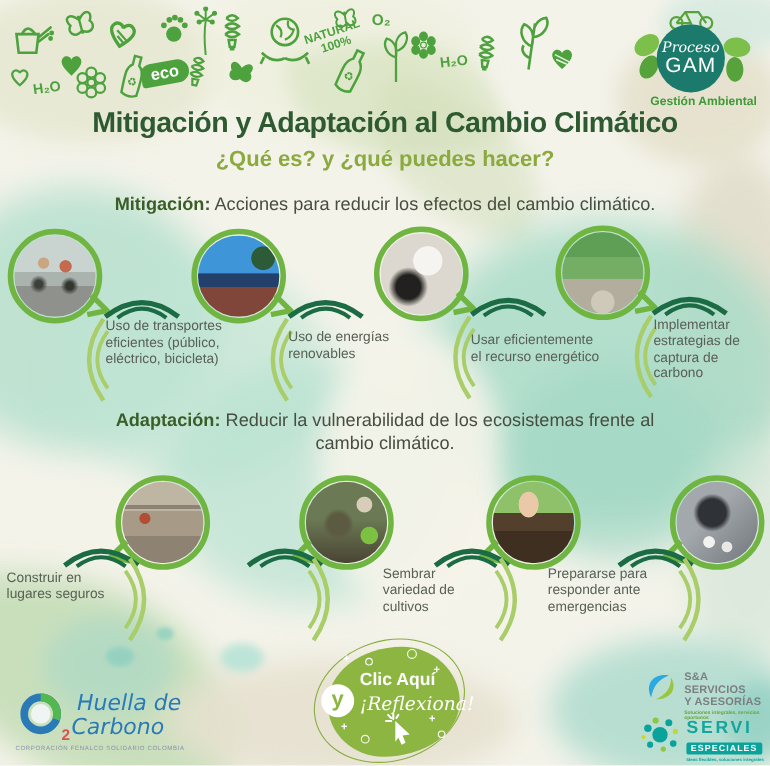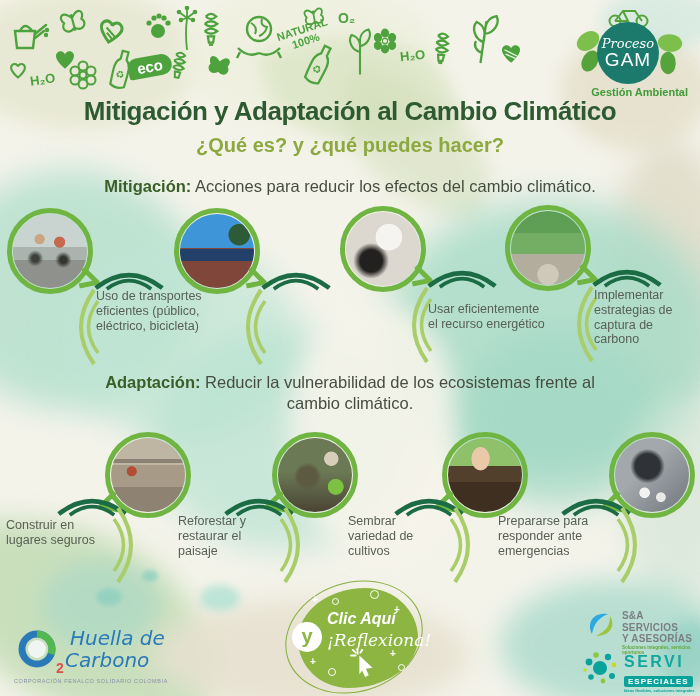--- a/index.html
+++ b/index.html
@@ -68,21 +68,21 @@
   .gam-tag{position:absolute;left:0;top:80px;width:118px;font-size:11px;font-weight:bold;color:#3f9a38;}
   .gleaf{position:absolute;background:#7cbf4a;border-radius:60% 40% 60% 40%;}
   
   .cta{position:absolute;left:298px;top:588px;width:120px;height:100px;z-index:2;}
   .cta-blob{position:absolute;inset:0;background:#8cb541;
       border-radius:56% 44% 58% 42% / 52% 50% 50% 48%;}
   .cta-ring{position:absolute;left:-14px;top:-6px;width:138px;height:108px;border:1.5px solid #86ae3c;
       border-radius:50%;transform:rotate(-18deg);}
   .cta-y{position:absolute;left:-6px;top:34px;width:30px;height:30px;border-radius:50%;background:#fff;
       color:#8cb541;font-weight:800;font-size:20px;line-height:29px;text-align:center;}
-  .cta-t1{position:absolute;left:29px;top:22px;width:90px;color:#fff;font-weight:800;font-size:16px;font-style:italic;}
+  .cta-t1{position:absolute;left:29px;top:22px;width:90px;color:#fff;font-weight:800;font-size:16px;}
   .cta-t2{position:absolute;left:29px;top:42px;width:90px;color:#fff;font-size:17px;
       font-family:"DejaVu Serif",serif;font-style:italic;}
   .cta-plus{position:absolute;color:#fff;font-size:10px;font-weight:bold;}
   .cta-dot{position:absolute;border:1.5px solid #fff;border-radius:50%;}
   
   .huella{position:absolute;left:14px;top:620px;width:160px;z-index:2;}
   .hu-txt{font-family:"DejaVu Sans",sans-serif;font-style:italic;color:#2a7ab8;font-size:20px;line-height:1.0;}
   .hu-cap{margin-top:4px;font-size:5.5px;letter-spacing:.6px;color:#8a8fa8;}
   .sa{position:absolute;left:584px;top:608px;z-index:2;}
   .sa-txt{font-size:10px;font-weight:bold;color:#7b7e82;line-height:1.15;letter-spacing:.2px;}
@@ -338,20 +338,21 @@
       </svg>
   </div>
   <svg class="arcs" style="left:259px;top:260px;" width="74" height="32" viewBox="0 0 80 34">
       <path d="M4,30 Q40,2 76,30" fill="none" stroke="#1b6b44" stroke-width="5"></path>
       <path d="M16,31 Q40,13 64,31" fill="none" stroke="#1b6b44" stroke-width="4"></path>
     </svg>
   <svg class="arcs" style="left:233px;top:288px;" width="34" height="78" viewBox="0 0 34 78">
       <path d="M28,2 Q2,39 28,76" fill="none" stroke="#a8cd69" stroke-width="4"></path>
       <path d="M32,13 Q13,39 32,65" fill="none" stroke="#a8cd69" stroke-width="3.5"></path>
     </svg>
+  <div class="caption cap-l" style="left:262px;top:299px;width:108px;">Uso de energías renovables</div>
 
   <div class="bubble" style="left:340px;top:206px;">
     <div class="photo p3"></div>
     <svg class="tail" style="right:-14px;bottom:-2px;transform:rotate(18deg);" width="24" height="24" viewBox="0 0 24 24">
         <path d="M2,4 L20,13 L4,22" fill="none" stroke="#70b542" stroke-width="5" stroke-linejoin="round"></path>
       </svg>
   </div>
   <svg class="arcs" style="left:425px;top:258px;" width="74" height="32" viewBox="0 0 80 34">
       <path d="M4,30 Q40,2 76,30" fill="none" stroke="#1b6b44" stroke-width="5"></path>
       <path d="M16,31 Q40,13 64,31" fill="none" stroke="#1b6b44" stroke-width="4"></path>
@@ -406,21 +407,20 @@
       </svg>
   </div>
   <svg class="arcs" style="left:222px;top:486px;" width="74" height="32" viewBox="0 0 80 34">
       <path d="M4,30 Q40,2 76,30" fill="none" stroke="#1b6b44" stroke-width="5"></path>
       <path d="M16,31 Q40,13 64,31" fill="none" stroke="#1b6b44" stroke-width="4"></path>
     </svg>
   <svg class="arcs" style="left:279px;top:506px;transform:scaleX(-1);" width="34" height="78" viewBox="0 0 34 78">
       <path d="M28,2 Q2,39 28,76" fill="none" stroke="#a8cd69" stroke-width="4"></path>
       <path d="M32,13 Q13,39 32,65" fill="none" stroke="#a8cd69" stroke-width="3.5"></path>
     </svg>
-  <div class="caption cap-r" style="left:178px;top:514px;width:92px;">Reforestar y restaurar el paisaje</div>
 
   <div class="bubble" style="left:442px;top:432px;">
     <div class="photo p7"></div>
     <svg class="tail" style="left:-14px;bottom:-2px;transform:rotate(-18deg) scaleX(-1);" width="24" height="24" viewBox="0 0 24 24">
         <path d="M2,4 L20,13 L4,22" fill="none" stroke="#70b542" stroke-width="5" stroke-linejoin="round"></path>
       </svg>
   </div>
   <svg class="arcs" style="left:392px;top:486px;" width="74" height="32" viewBox="0 0 80 34">
       <path d="M4,30 Q40,2 76,30" fill="none" stroke="#1b6b44" stroke-width="5"></path>
       <path d="M16,31 Q40,13 64,31" fill="none" stroke="#1b6b44" stroke-width="4"></path>

